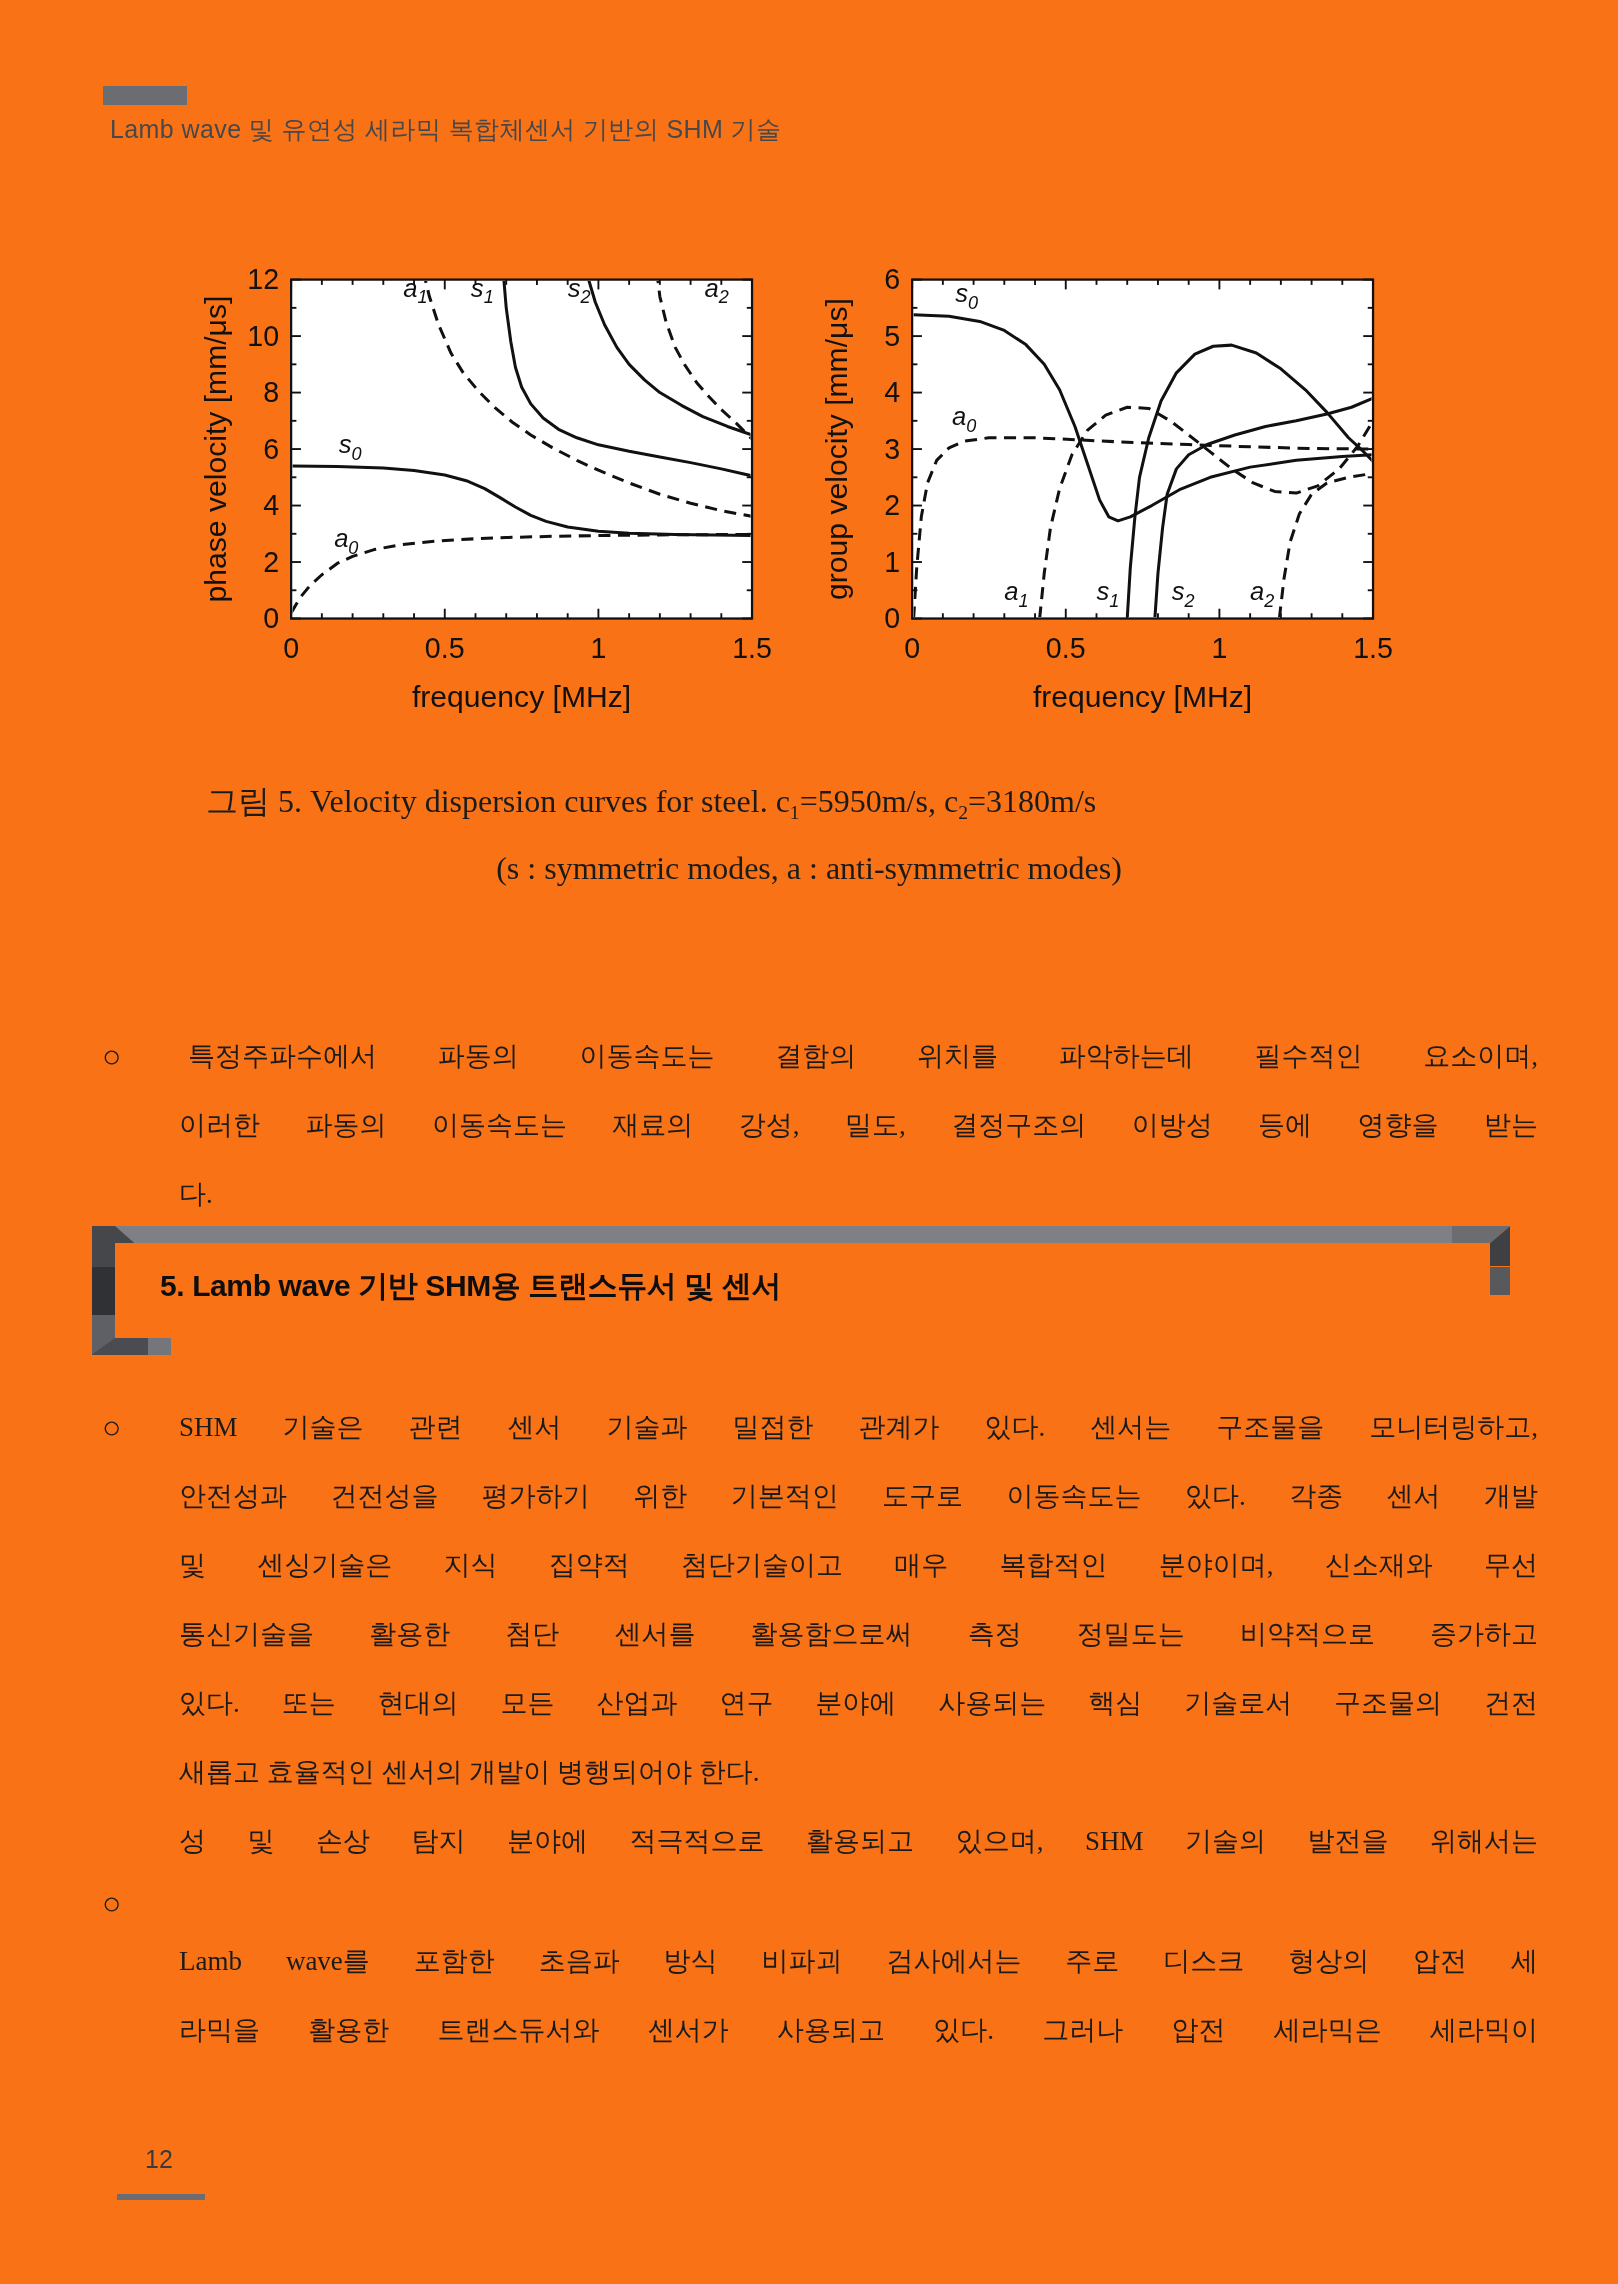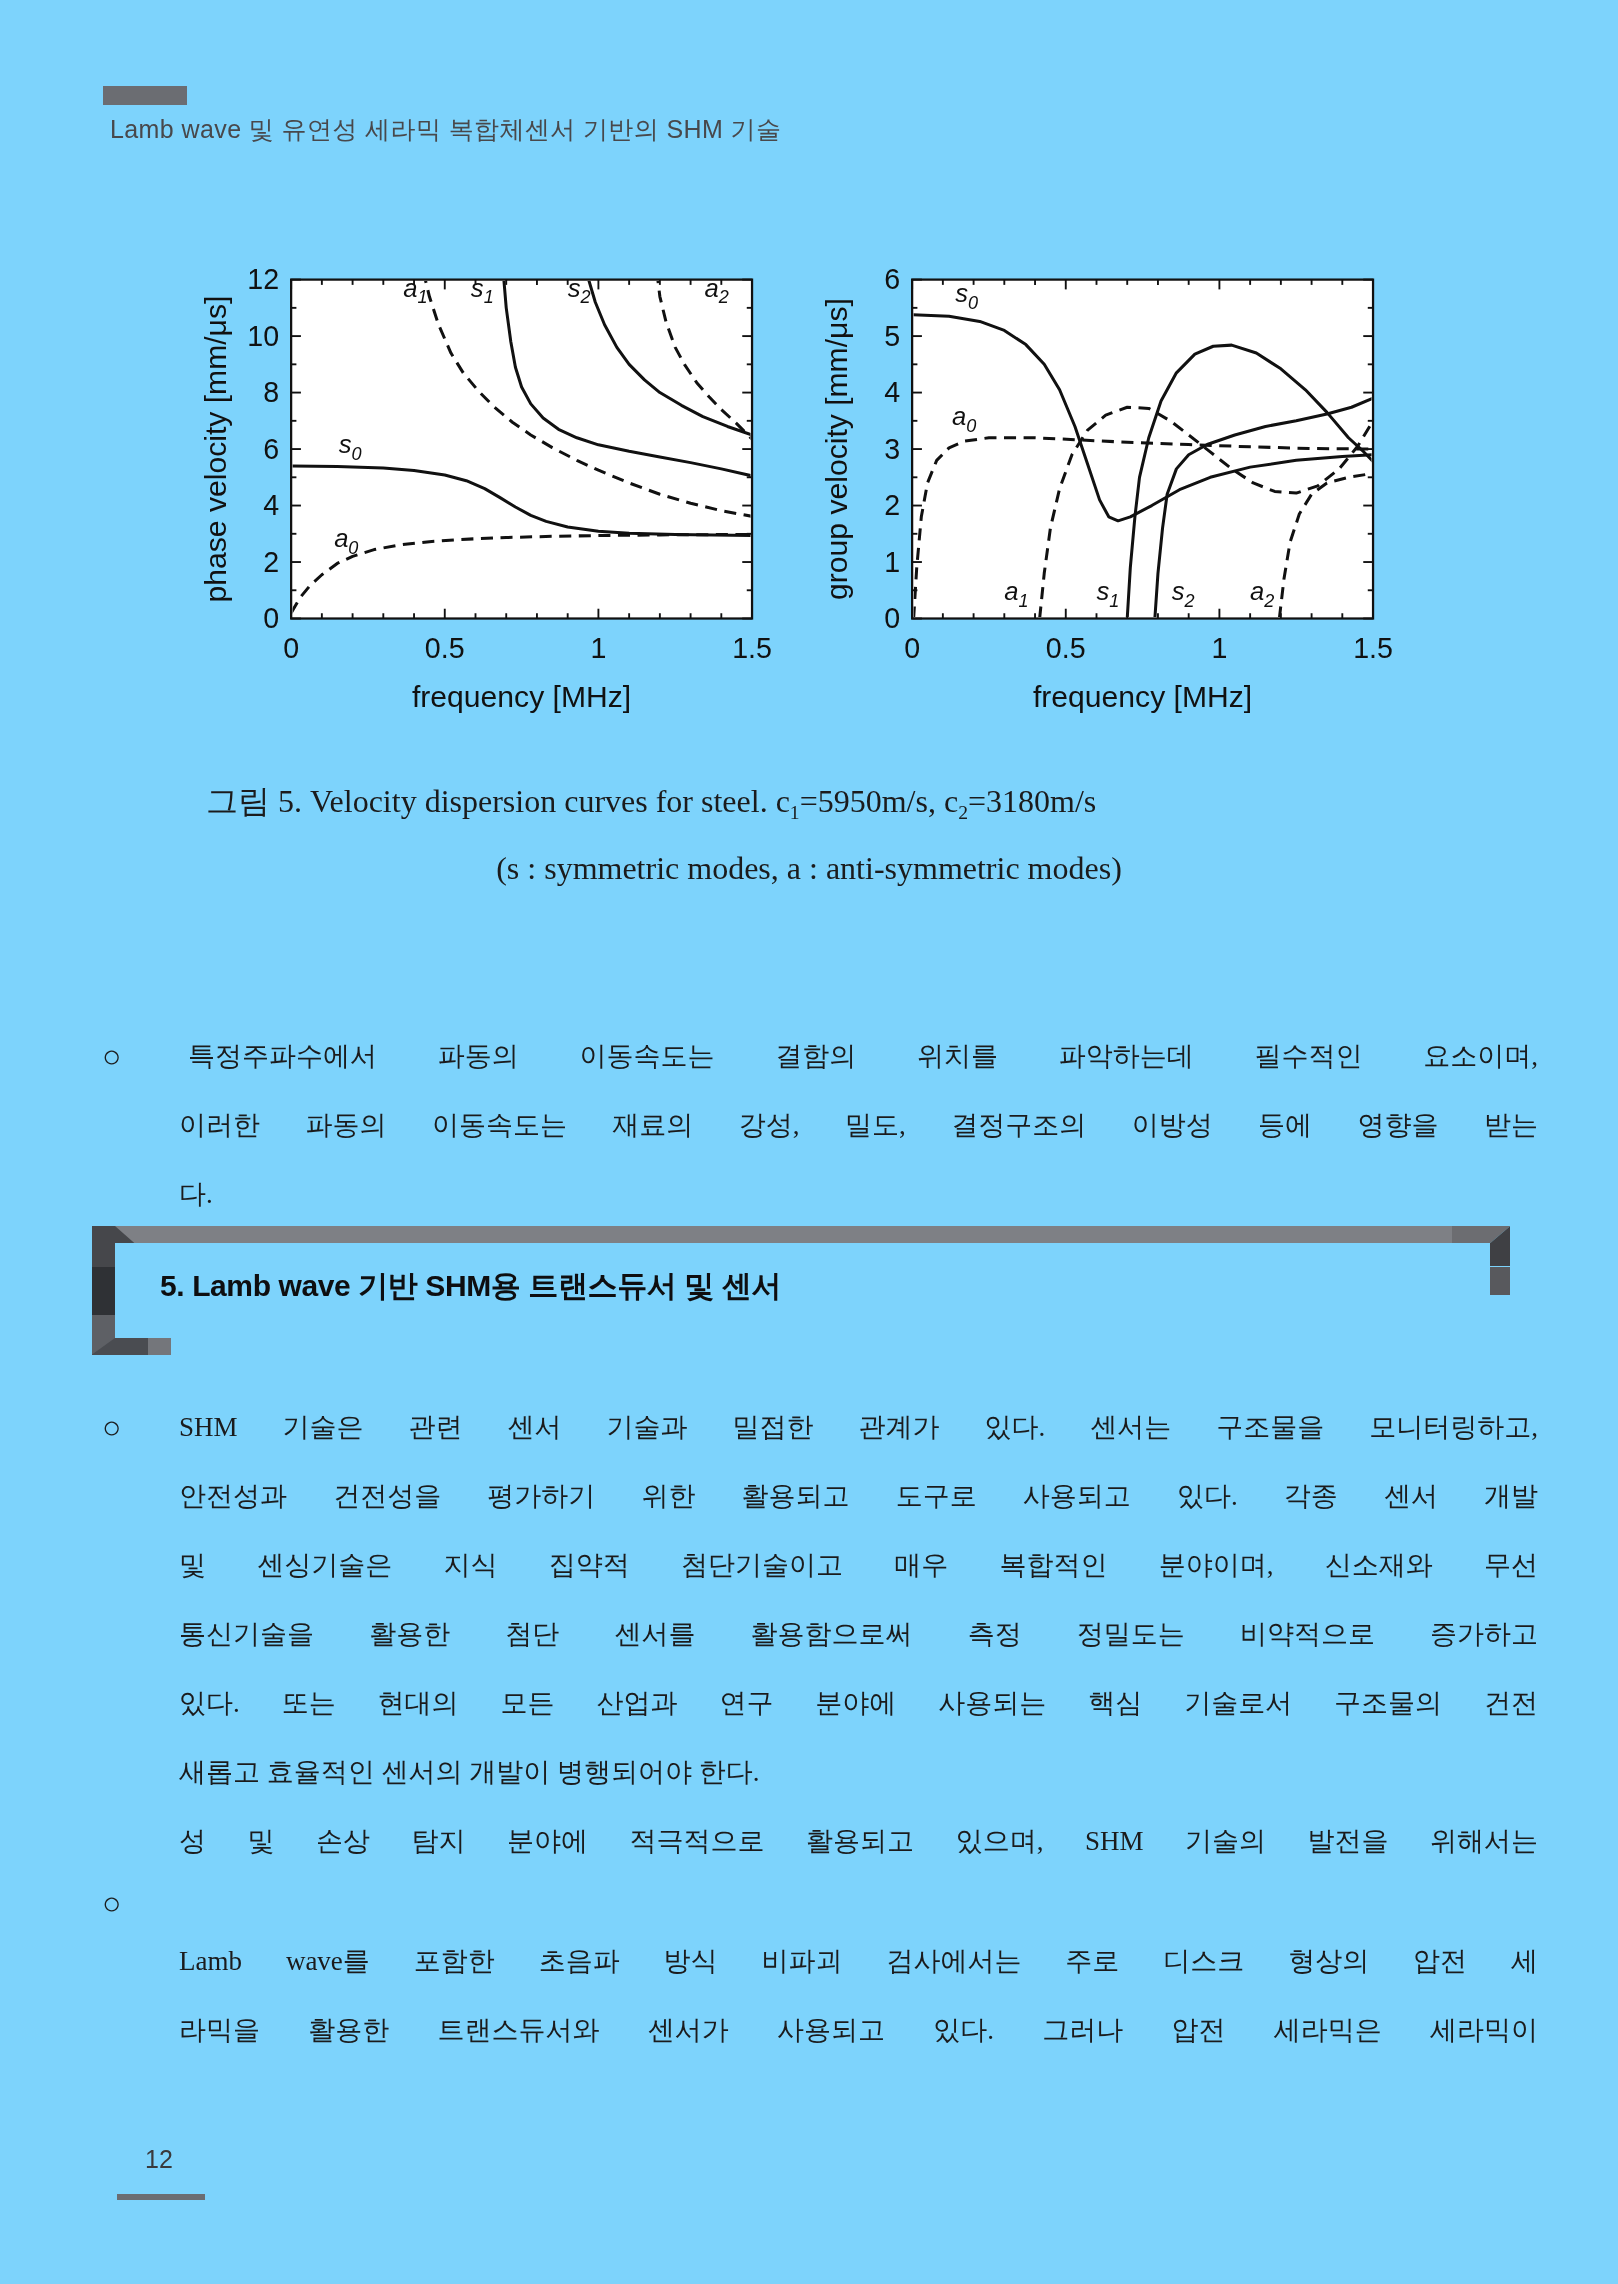--- a/index.html
+++ b/index.html
@@ -1,16 +1,16 @@
 <!DOCTYPE html>
 <html style="--gray-accent: #6b6d72; --bar-gray: #7e8085; --dark-block: #3f4044; --text-color: #1b1b1c;font-size:12px"><head>
 <meta charset="utf-8">
 <style>
   html,body{margin:0;padding:0;background:#ffffff;}
-  .page{position:relative;width:1618px;height:2284px;background:#7dd3fc;overflow:hidden;
+  .page{position:relative;width:1618px;height:2284px;background:#f97316;overflow:hidden;
         font-family:"Liberation Serif","DejaVu Serif",serif;color:#1b1b1c;}
   .abs{position:absolute;}
   .sans{font-family:"Liberation Sans","DejaVu Sans",sans-serif;}
 
   
   .header-bar{left:103px;top:86px;width:84px;height:19px;background:var(--gray-accent,#6b6d72);}
   .header-title{left:110px;top:113px;font-size:25px;color:#48484b;letter-spacing:0.4px;}
 
   
   .chart{width:595px;height:482px;}
@@ -248,21 +248,21 @@
   <div id="bullets">
       <div class="bullet-marker" style="top: 1022px;">○</div>
       <div class="blines" style="top: 1022px;">
         <div class="bline" style="text-indent: 9px;">특정주파수에서 파동의 이동속도는 결함의 위치를 파악하는데 필수적인 요소이며,</div>
         <div class="bline">이러한 파동의 이동속도는 재료의 강성, 밀도, 결정구조의 이방성 등에 영향을 받는</div>
         <div class="bline last">다.</div>
       </div>
       <div class="bullet-marker" style="top: 1393px;">○</div>
       <div class="blines" style="top: 1393px;">
         <div class="bline">SHM 기술은 관련 센서 기술과 밀접한 관계가 있다. 센서는 구조물을 모니터링하고,</div>
-        <div class="bline">안전성과 건전성을 평가하기 위한 활용되고 도구로 사용되고 있다. 각종 센서 개발</div>
+        <div class="bline">안전성과 건전성을 평가하기 위한 기본적인 도구로 이동속도는 있다. 각종 센서 개발</div>
         <div class="bline">및 센싱기술은 지식 집약적 첨단기술이고 매우 복합적인 분야이며, 신소재와 무선</div>
         <div class="bline">통신기술을 활용한 첨단 센서를 활용함으로써 측정 정밀도는 비약적으로 증가하고</div>
         <div class="bline">있다. 또는 현대의 모든 산업과 연구 분야에 사용되는 핵심 기술로서 구조물의 건전</div>
         <div class="bline last">새롭고 효율적인 센서의 개발이 병행되어야 한다.</div>
         <div class="bline">성 및 손상 탐지 분야에 적극적으로 활용되고 있으며, SHM 기술의 발전을 위해서는</div>
       </div>
       <div class="bullet-marker" style="top: 1869px;">○</div>
       <div class="blines" style="top: 1927px;">
         <div class="bline">Lamb wave를 포함한 초음파 방식 비파괴 검사에서는 주로 디스크 형상의 압전 세</div>
         <div class="bline">라믹을 활용한 트랜스듀서와 센서가 사용되고 있다. 그러나 압전 세라믹은 세라믹이</div>

